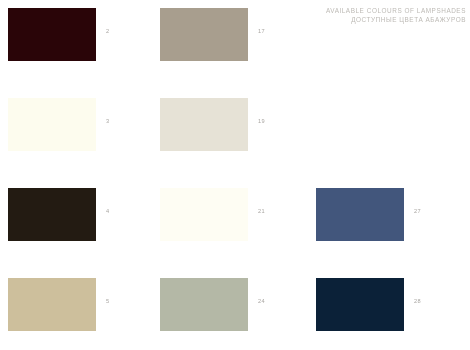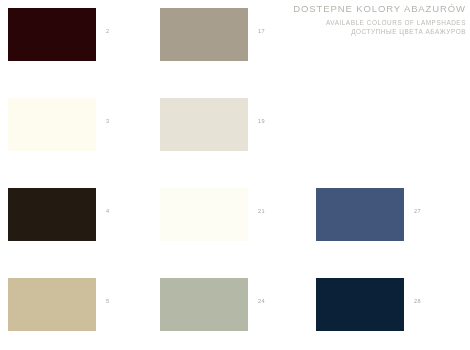--- a/index.html
+++ b/index.html
@@ -97,21 +97,20 @@
   .row-1 { top: 98px; }
   .row-2 { top: 188px; }
   .row-3 { top: 278px; }
 </style>
 </head>
 <body>
 
 <div class="page">
 
   <div class="header">
-    <div class="title-pl">DOSTEPNE KOLORY ABAZURÓW</div>
     <div class="title-en">AVAILABLE COLOURS OF LAMPSHADES</div>
     <div class="title-ru">ДОСТУПНЫЕ ЦВЕТА АБАЖУРОВ</div>
   </div>
 
   <div class="grid" id="swatch-grid">
       <div class="cell col-0 row-0">
         <div class="swatch" style="background: rgb(42, 5, 8);"></div>
         <div class="code">2</div>
       </div>
       <div class="cell col-1 row-0">

